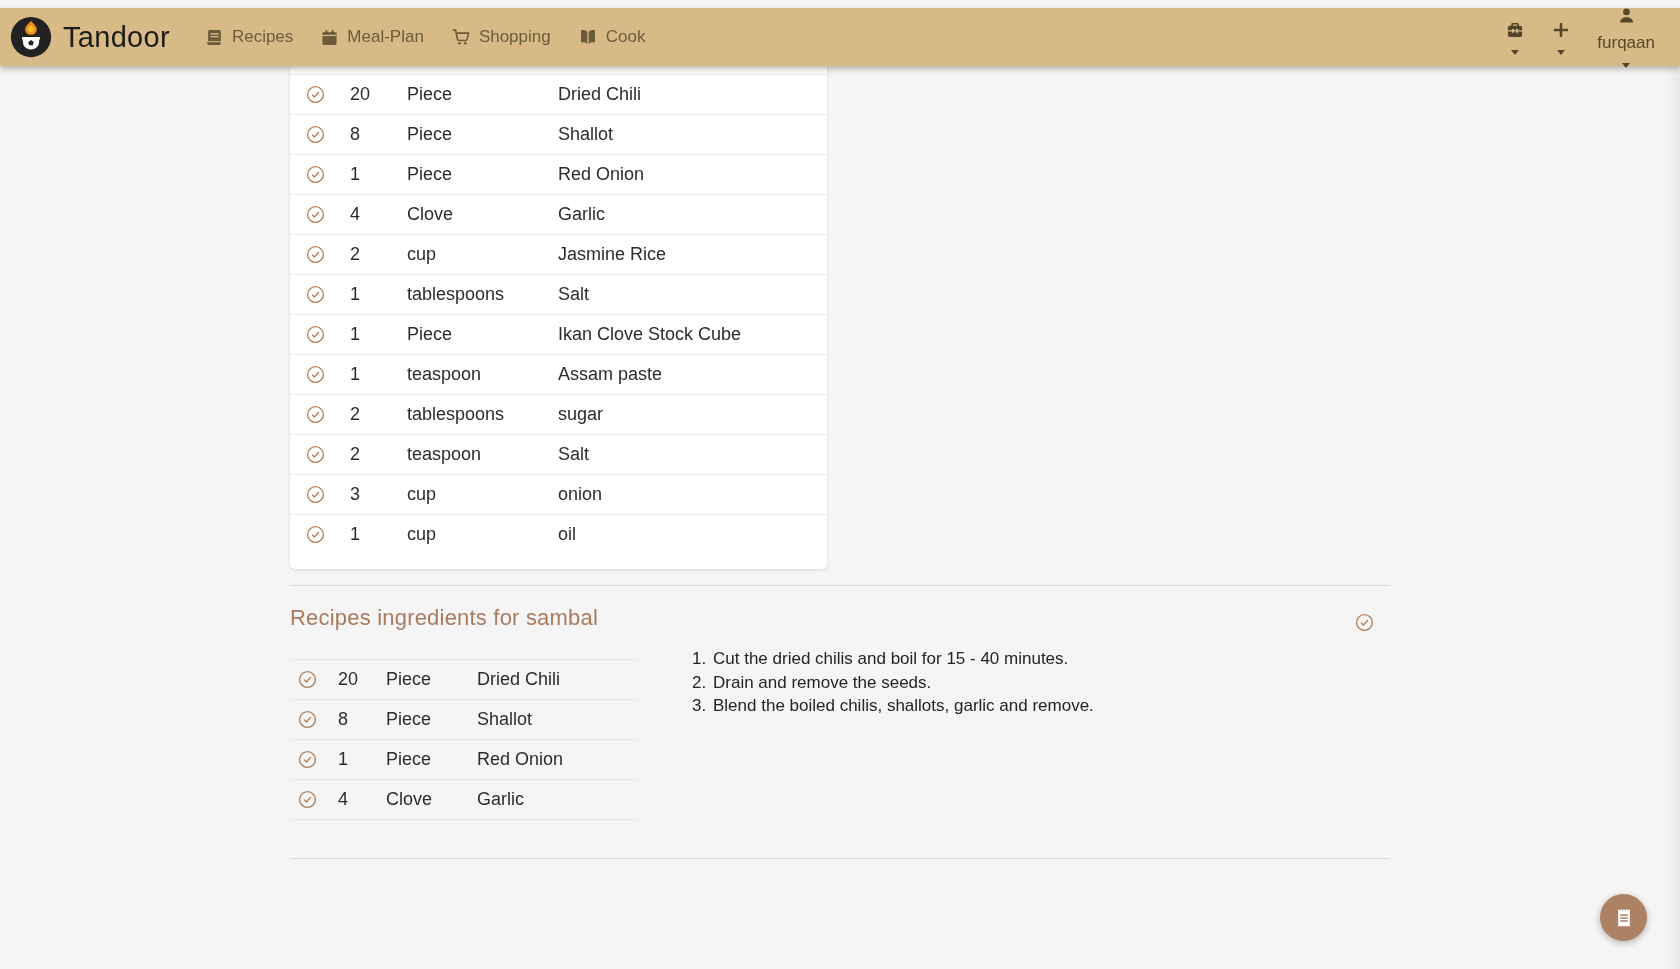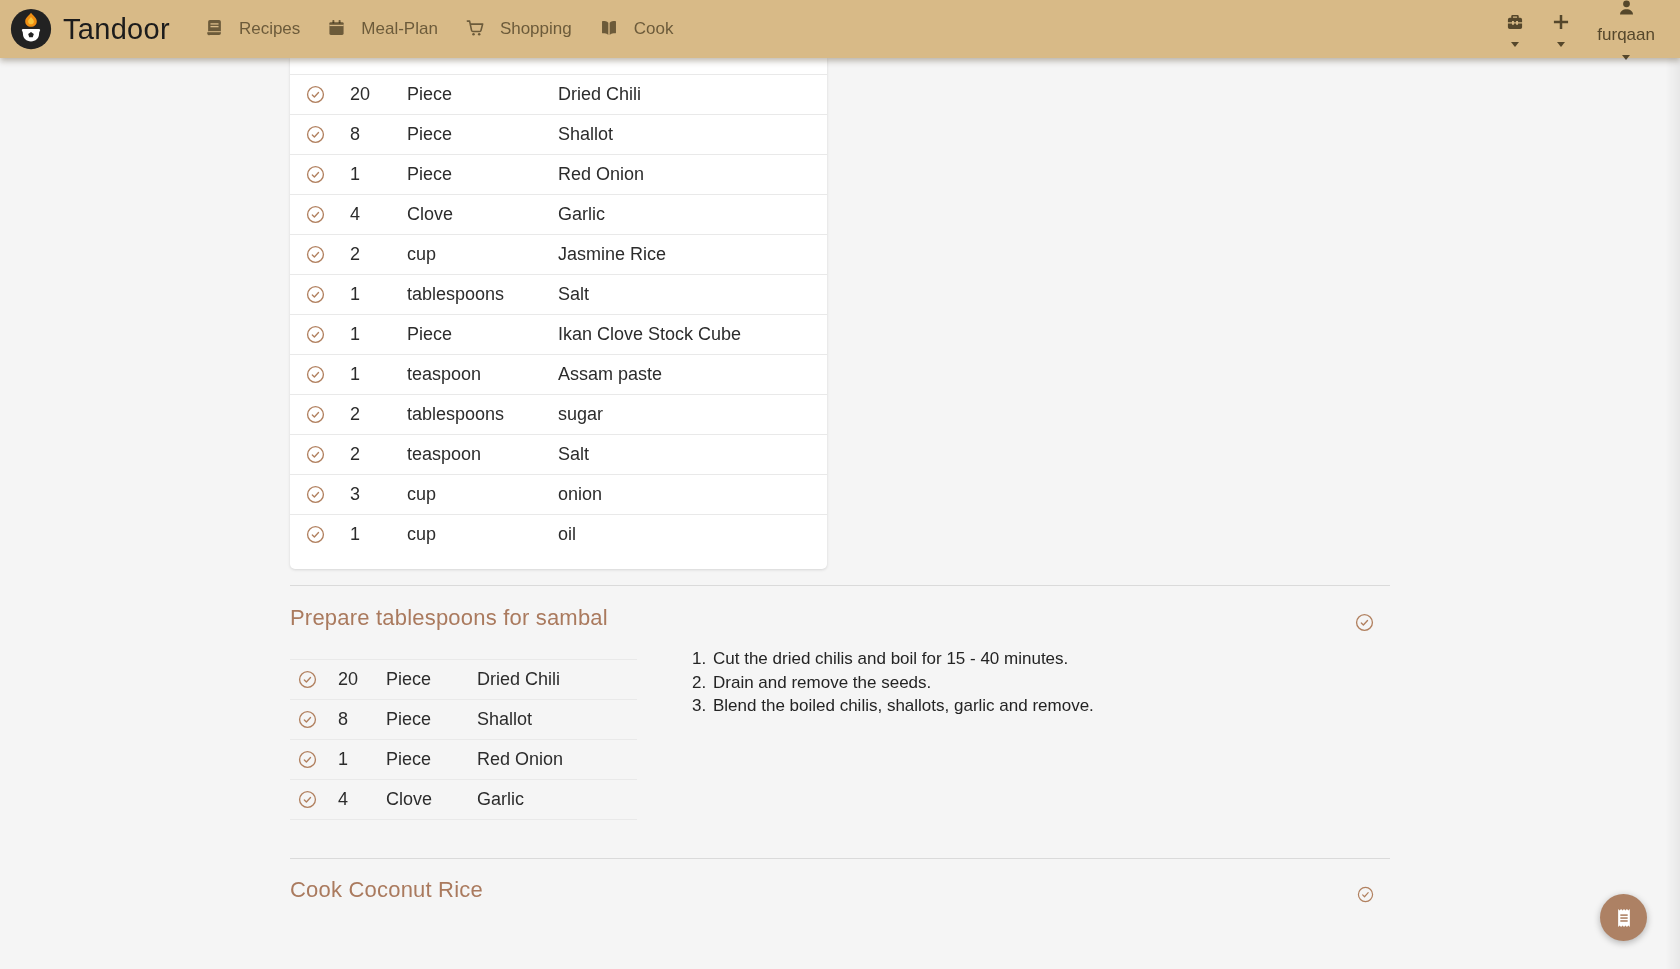--- a/index.html
+++ b/index.html
@@ -15,31 +15,31 @@
   *{box-sizing:border-box;}
   html,body{margin:0;padding:0;}
   body{
     width:1680px;height:969px;overflow:hidden;
     background:var(--page-bg);
     font-family:"Liberation Sans", sans-serif;
     color:var(--text);
   }
   
   .navbar{
-    position:fixed;top:0;left:0;width:100%;height:58px;z-index:20;
+    position:fixed;top:8px;left:0;width:100%;height:58px;z-index:20;
     background:var(--navbar-bg);
     display:flex;align-items:center;
     padding:0 16px 0 10px;
     box-shadow:0 3px 6px rgba(55,40,15,.32);
   }
   .brand{display:flex;align-items:center;gap:11px;text-decoration:none;cursor:pointer;}
   .brand-name{font-size:29px;font-weight:500;color:#1c1c1c;letter-spacing:.3px;}
   .nav-links{display:flex;align-items:center;margin-left:24px;gap:4px;}
   .nav-link{
-    display:flex;gap:16px;
+    display:flex;align-items:center;gap:9px;
     padding:9px 12px;font-size:17px;font-weight:500;
     color:var(--nav-text);text-decoration:none;cursor:pointer;white-space:nowrap;
   }
   .nav-link svg{flex:0 0 auto;}
   .nav-right{margin-left:auto;display:flex;align-items:center;gap:8px;color:rgba(42,32,12,.75);}
   .nav-toggle{display:flex;align-items:center;gap:8px;padding:6px 9px;cursor:pointer;font-size:17px;font-weight:500;color:rgba(42,32,12,.75);flex-direction:column;}
   .caret{width:0;height:0;border-left:4.5px solid transparent;border-right:4.5px solid transparent;border-top:5px solid currentColor;margin-top:2px;}
   
   .container{width:1100px;margin:0 auto;padding-top:58px;position:relative;}
   
@@ -317,21 +317,21 @@
     <span>1</span>
     <span>cup</span>
     <span>oil</span>
   </div>
 </div>
   </section>
 
   <hr class="divider">
 
   <div class="step-head">
-    <h2 class="step-title">Prepare tablespoons for sambal</h2>
+    <h2 class="step-title">Recipes ingredients for sambal</h2>
     <span class="step-check">
       <svg width="19" height="19" viewBox="0 0 24 24" fill="none" stroke="currentColor" stroke-width="1.7" stroke-linecap="round" stroke-linejoin="round">
         <circle cx="12" cy="12" r="10"></circle>
         <path d="M8 12.6l2.6 2.6 5.2-5.8"></path>
       </svg>
     </span>
   </div>
 
   <div class="step-body">
     <div class="ing-table small">
@@ -385,29 +385,20 @@
 </div>
     <ol class="instructions">
         <li>Cut the dried chilis and boil for 15 - 40 minutes.</li>
         <li>Drain and remove the seeds.</li>
         <li>Blend the boiled chilis, shallots, garlic and remove.</li>
       </ol>
   </div>
 
   <hr class="divider" style="margin-top:38px;">
 
-  <div class="step-head">
-    <h2 class="step-title">Cook Coconut Rice</h2>
-    <span class="step-check">
-      <svg width="17" height="17" viewBox="0 0 24 24" fill="none" stroke="currentColor" stroke-width="1.7" stroke-linecap="round" stroke-linejoin="round">
-        <circle cx="12" cy="12" r="10"></circle>
-        <path d="M8 12.6l2.6 2.6 5.2-5.8"></path>
-      </svg>
-    </span>
-  </div>
 
 </main>
 
 <button class="fab">
   <span style="display:flex;">
     <svg width="22" height="22" viewBox="0 0 24 24">
       <path fill="#ffffff" d="M5.6 2.2l1.6 1.6 1.6-1.6 1.6 1.6 1.6-1.6 1.6 1.6 1.6-1.6 1.6 1.6 1.6-1.6v19.6l-1.6-1.6-1.6 1.6-1.6-1.6-1.6 1.6-1.6-1.6-1.6 1.6-1.6-1.6-1.6 1.6z"></path>
       <g fill="#ad8164">
         <rect x="8" y="8" width="8" height="1.7"></rect>
         <rect x="8" y="11.2" width="8" height="1.7"></rect>

